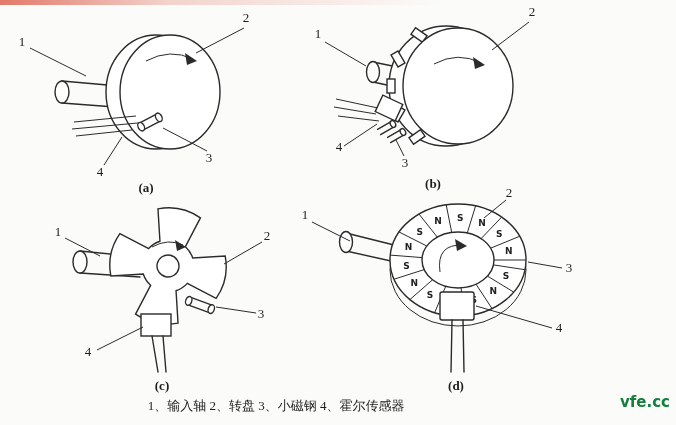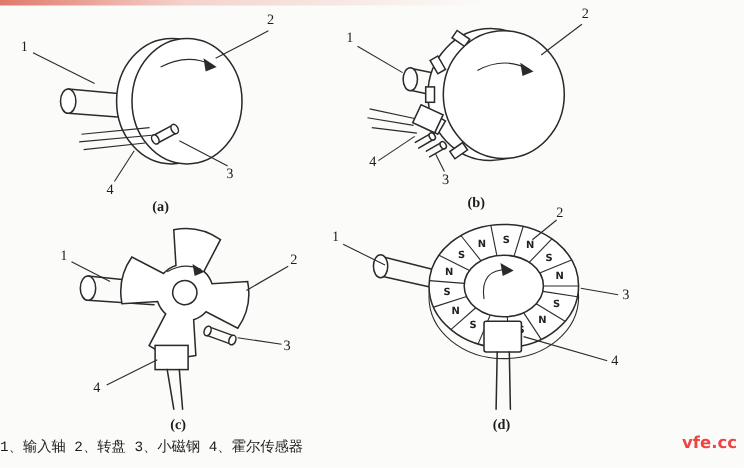--- a/index.html
+++ b/index.html
@@ -8,24 +8,24 @@
   .top-strip{position:absolute;top:0;left:0;width:100%;height:5px;
         background:linear-gradient(90deg,#e2796a 0%,#f3d3cc 25%,rgba(250,250,248,0) 65%)}
   svg{position:absolute;top:4px;left:0}
   .shape{fill:#fff;stroke:#2b2b2b;stroke-width:1.4}
   .ln{stroke:#2b2b2b;stroke-width:1.4;fill:none;stroke-linecap:round}
   .thin{stroke:#2b2b2b;stroke-width:1;fill:none}
   .lbl{font-size:13px;fill:#1d1d1d;text-anchor:middle}
   .cap{font-size:13px;fill:#1d1d1d;text-anchor:middle;font-weight:bold}
   .pole{font-size:9px;font-weight:bold;fill:#222;text-anchor:middle;font-family:"DejaVu Sans",sans-serif}
   .ah{fill:#2b2b2b;stroke:none}
-  .caption{position:absolute;top:397px;left:0;width:552px;text-align:left;font-size:13px;
-        color:#1d1d1d;font-family:Liberation Mono, monospace}
+  .caption{position:absolute;top:397px;left:0;width:552px;text-align:center;font-size:13px;
+        color:#1d1d1d;font-family:Liberation Serif, serif}
   .watermark{position:absolute;top:393px;right:6px;font-size:15px;font-weight:bold;
-        color:#ef4444;font-family:"DejaVu Sans",sans-serif}
+        color:#15803d;font-family:"DejaVu Sans",sans-serif}
 </style>
 </head>
 <body>
 
 <div class="page">
   <div class="top-strip"></div>
 
   <svg width="676" height="392" viewBox="0 0 676 392">
 
     <g>

